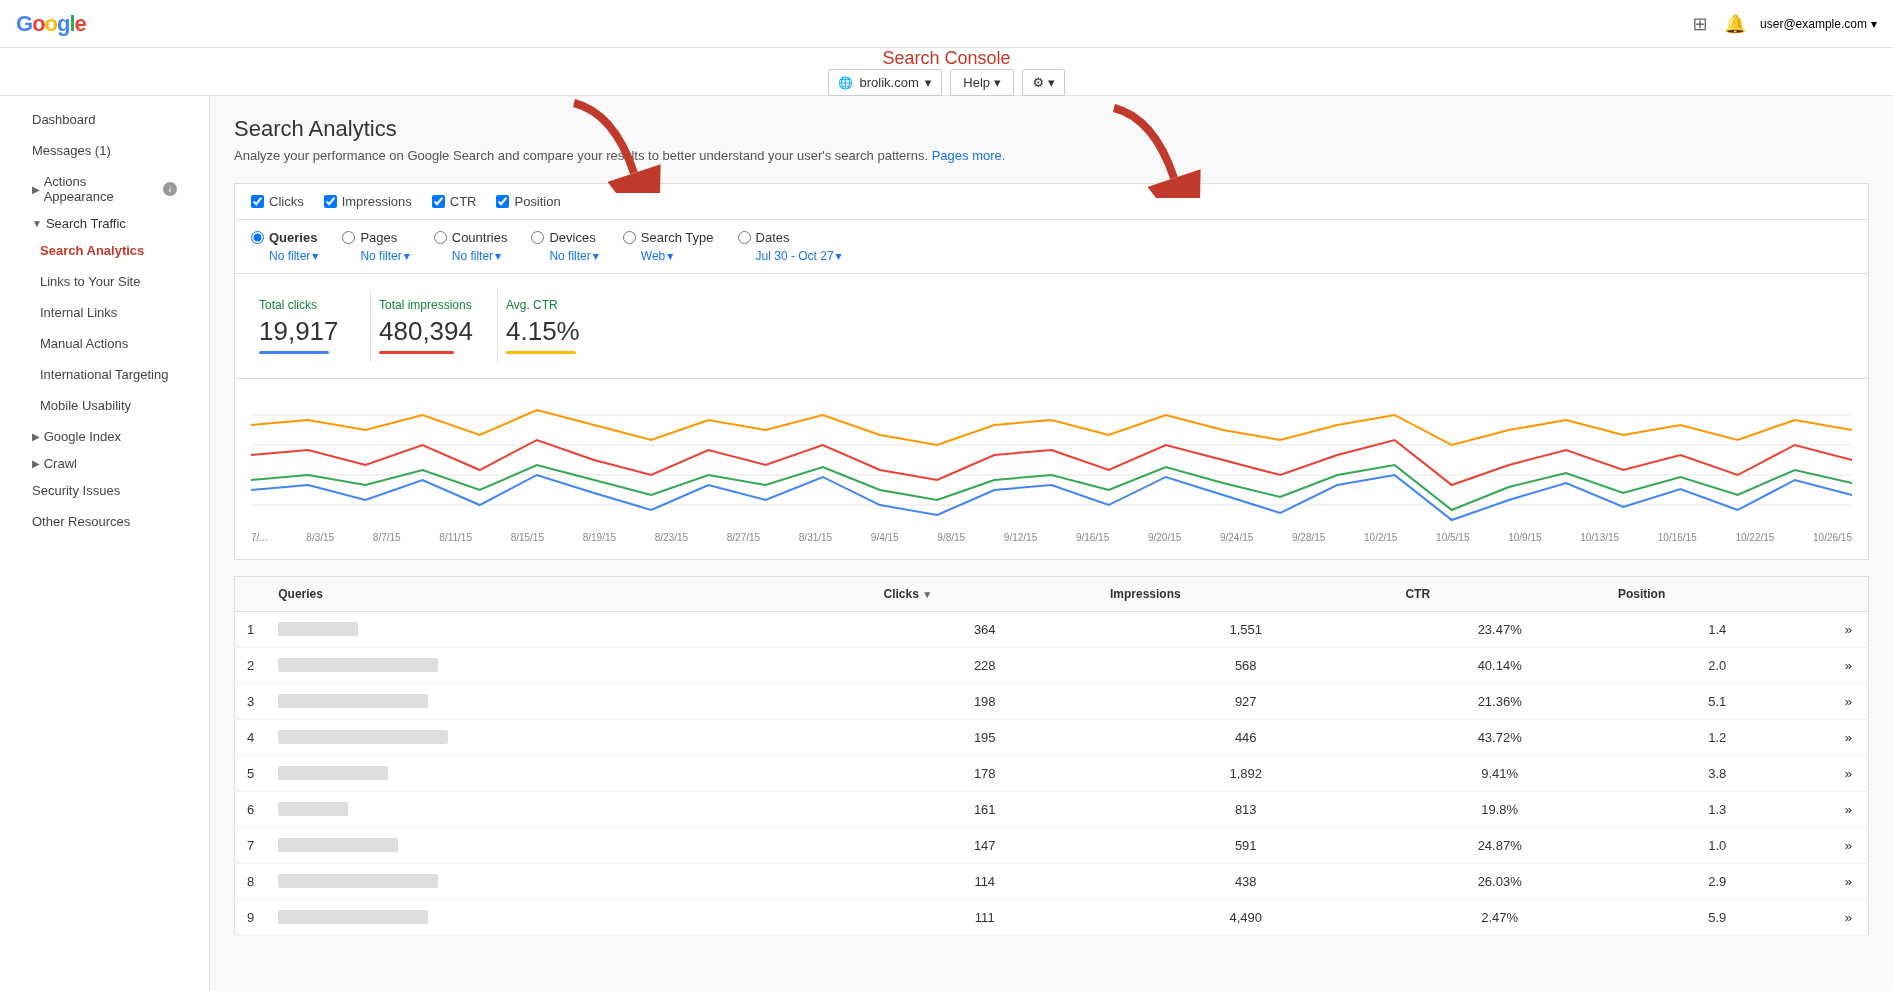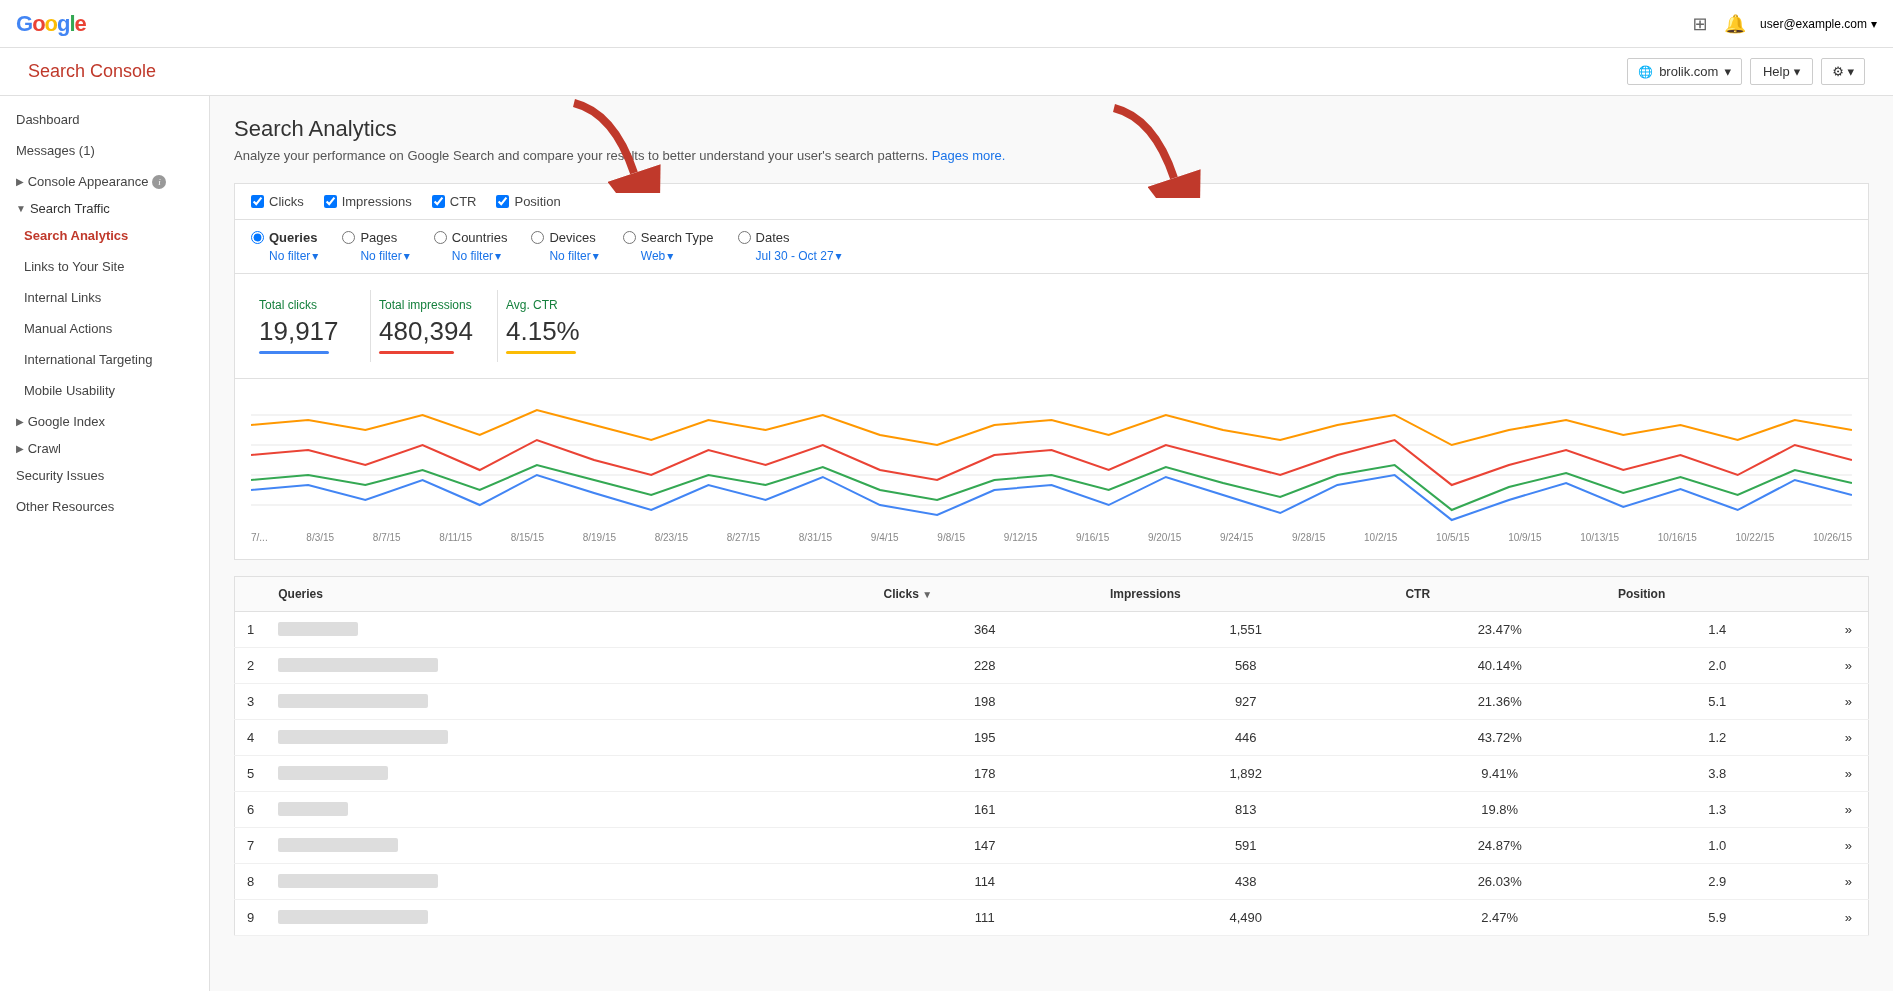--- a/index.html
+++ b/index.html
@@ -25,22 +25,23 @@
     .topbar-icon { width: 24px; height: 24px; cursor: pointer; display: flex; align-items: center; justify-content: center; color: #666; font-size: 18px; }
     .topbar-account { font-size: 12px; color: #000000; cursor: pointer; display: flex; align-items: center; gap: 4px; }
 
     
     #headerbar {
       background: #fff;
       border-bottom: 1px solid #e0e0e0;
       height: 48px;
       display: flex;
       align-items: center;
-      padding: 0 28px;
+      padding: 0 8px;
       justify-content: space-between;
+      flex-direction: column;
     }
     .search-console-title { color: #c0392b; font-size: 18px; font-weight: normal; cursor: pointer; }
     .headerbar-right { display: flex; align-items: center; gap: 8px; }
     .site-selector {
       border: 1px solid #ccc;
       padding: 5px 10px;
       border-radius: 2px;
       background: #fff;
       font-size: 13px;
       display: flex;
@@ -71,21 +72,21 @@
     
     #layout { display: flex; height: calc(100vh - 96px); }
 
     
     #sidebar {
       width: 210px;
       min-width: 210px;
       background: #fff;
       border-right: 1px solid #e0e0e0;
       overflow-y: auto;
-      padding: 8px 0;
+      padding: 8px 16px;
     }
     .sidebar-item {
       padding: 8px 16px;
       cursor: pointer;
       font-size: 13px;
       color: #444;
       display: flex;
       align-items: center;
       gap: 6px;
     }
@@ -303,21 +304,21 @@
 
   <div id="sidebar">
     <div class="sidebar-item">
       <span>Dashboard</span>
     </div>
     <div class="sidebar-item">
       <span>Messages (1)</span>
     </div>
     <div class="sidebar-section">
       <span class="arrow-icon">▶</span>
-      <span>Console Appearance</span>
+      <span>Actions Appearance</span>
       <span class="sidebar-info-icon">i</span>
     </div>
     <div class="sidebar-section expanded">
       <span class="arrow-icon">▼</span>
       <span>Search Traffic</span>
     </div>
     <div class="sidebar-item sidebar-sub active">
       <span>Search Analytics</span>
     </div>
     <div class="sidebar-item sidebar-sub">

